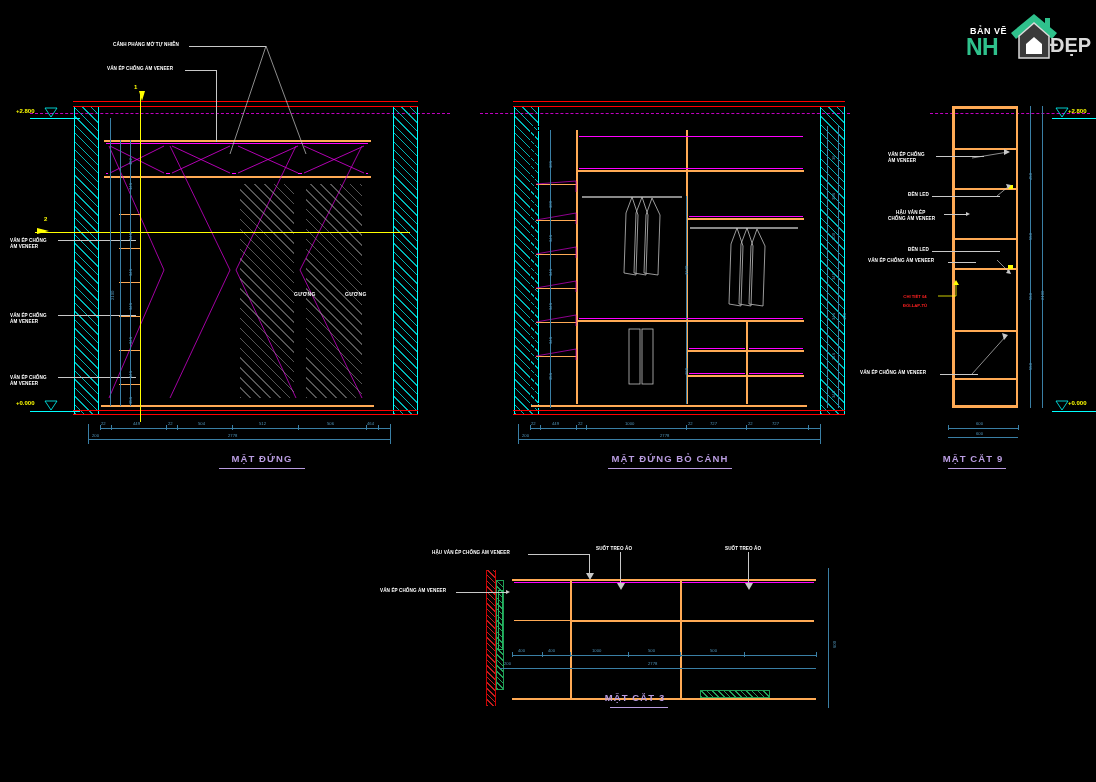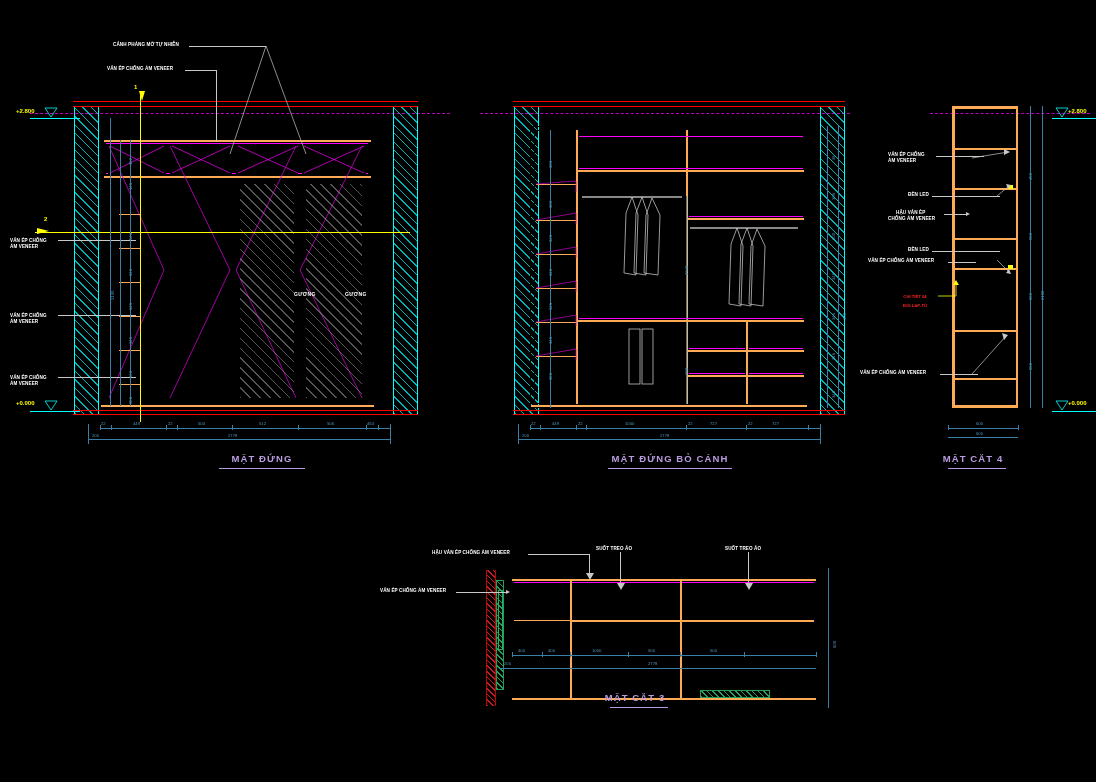--- a/index.html
+++ b/index.html
@@ -173,20 +173,31 @@
   .dash-mag {
     position: absolute; height: 0;
     border-top: 1px dashed #c000c0;
   }
 </style>
 </head>
 <body>
 
 <div id="stage">
 
+  <div id="logo">
+    <svg class="logo-house" viewBox="0 0 50 48">
+      <path d="M25 2 L48 21 L43 27 L25 12 L7 27 L2 21 Z" fill="#2fc18c"></path>
+      <path d="M10 24 L25 11 L40 24 L40 46 L10 46 Z" fill="#3a3a3a" stroke="#d9d9d9" stroke-width="1.5"></path>
+      <path d="M17 32 L25 25 L33 32 L33 42 L17 42 Z" fill="#ffffff"></path>
+      <rect x="36" y="6" width="5" height="9" fill="#2fc18c"></rect>
+    </svg>
+    <div class="logo-banve">BẢN VẼ</div>
+    <div class="logo-nh">NH</div>
+    <div class="logo-dep">ĐẸP</div>
+  </div>
 
   <div class="abs" style="left:460px;top:0;width:400px;height:480px;">
 
     <div class="dash-mag" style="left:20px;top:113px;width:370px;"></div>
     <div class="ln h c-red" style="left:53px;top:101px;width:332px;"></div>
     <div class="ln h c-red" style="left:53px;top:106px;width:332px;"></div>
 
     <div class="abs hatch-cyan" style="left:54px;top:107px;width:25px;height:307px;border-left:1px solid #00ffff;border-right:1px solid #00ffff;"></div>
     <div class="abs hatch-cyan" style="left:360px;top:107px;width:25px;height:307px;border-left:1px solid #00ffff;border-right:1px solid #00ffff;"></div>
 
@@ -561,21 +572,21 @@
       <path d="M1,1 L13,1 L7,10 Z" fill="none" stroke="#00ffff" stroke-width="0.8"></path>
     </svg>
     <div class="ln h c-cyan" style="left:212px;top:118px;width:44px;"></div>
 
     <div class="elev" style="left:228px;top:400px;">+0.000</div>
     <svg class="abs" style="left:215px;top:400px;width:14px;height:12px;">
       <path d="M1,1 L13,1 L7,10 Z" fill="none" stroke="#00ffff" stroke-width="0.8"></path>
     </svg>
     <div class="ln h c-cyan" style="left:212px;top:411px;width:44px;"></div>
 
-    <div class="viewtitle" style="left:68px;top:453px;width:130px;">MẶT CẮT 4</div>
+    <div class="viewtitle" style="left:68px;top:453px;width:130px;">MẶT CẮT 9</div>
     <div class="vt-underline" style="left:108px;top:468px;width:58px;"></div>
   </div>
 
   <div class="abs" style="left:380px;top:520px;width:470px;height:210px;">
 
     <div class="box bd-red" style="left:104px;top:48px;width:344px;height:140px;"></div>
 
     <div class="abs hatch-red" style="left:106px;top:50px;width:10px;height:136px;border-left:1px solid #cc0000;border-right:1px solid #cc0000;"></div>
     <div class="abs hatch-green" style="left:116px;top:60px;width:8px;height:110px;border:1px solid #1fa055;"></div>
     <div class="box bd-green" style="left:118px;top:70px;width:5px;height:60px;border:1px solid #25b060;"></div>

